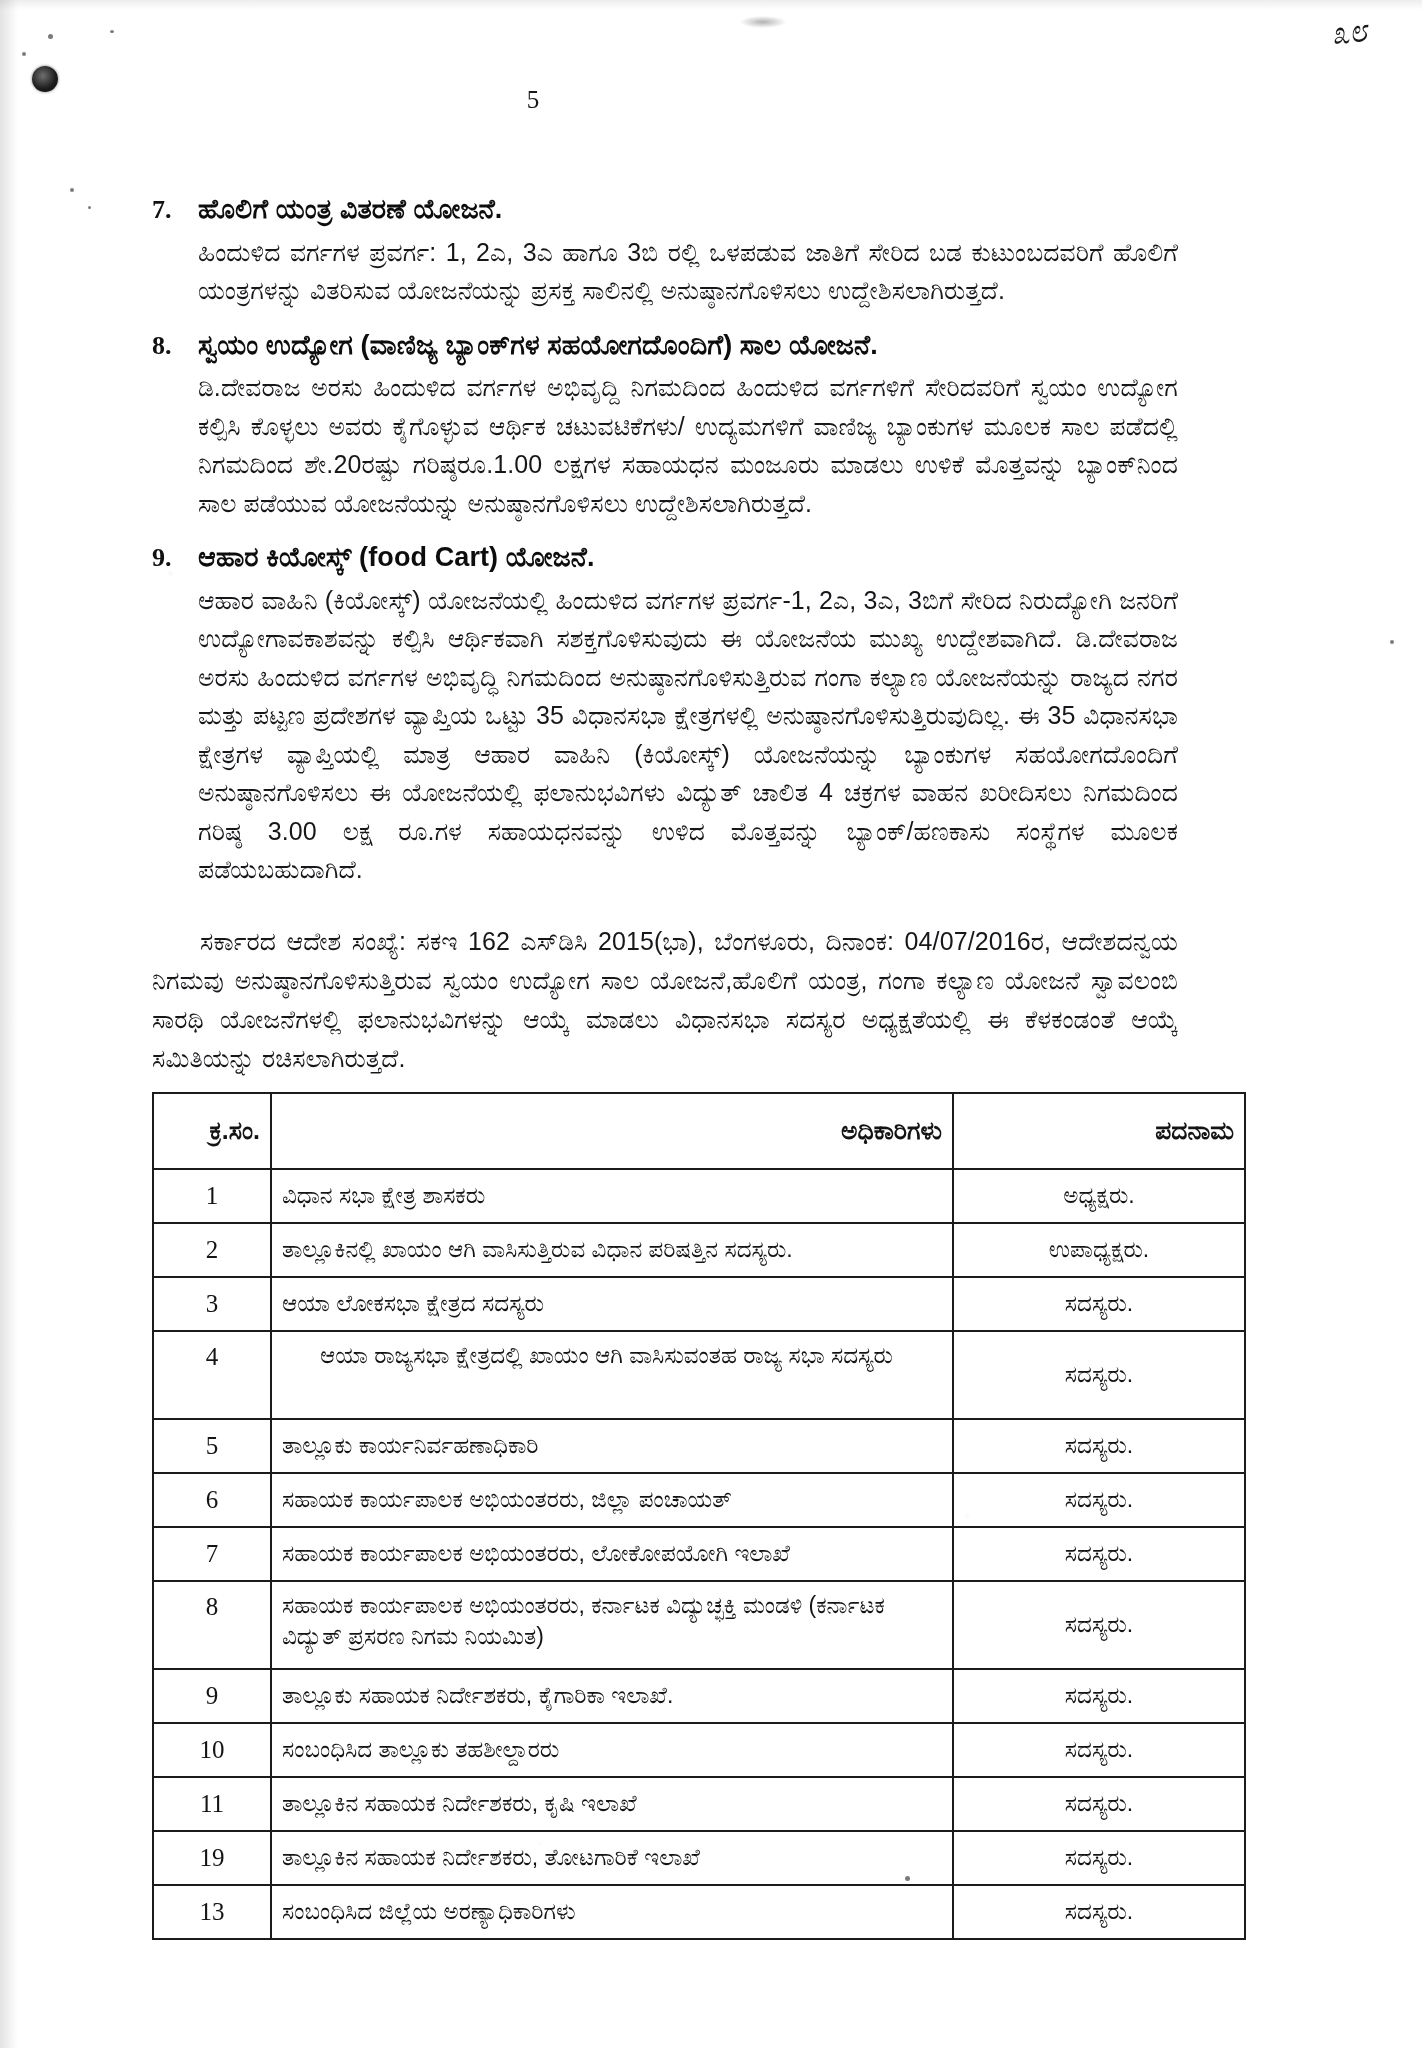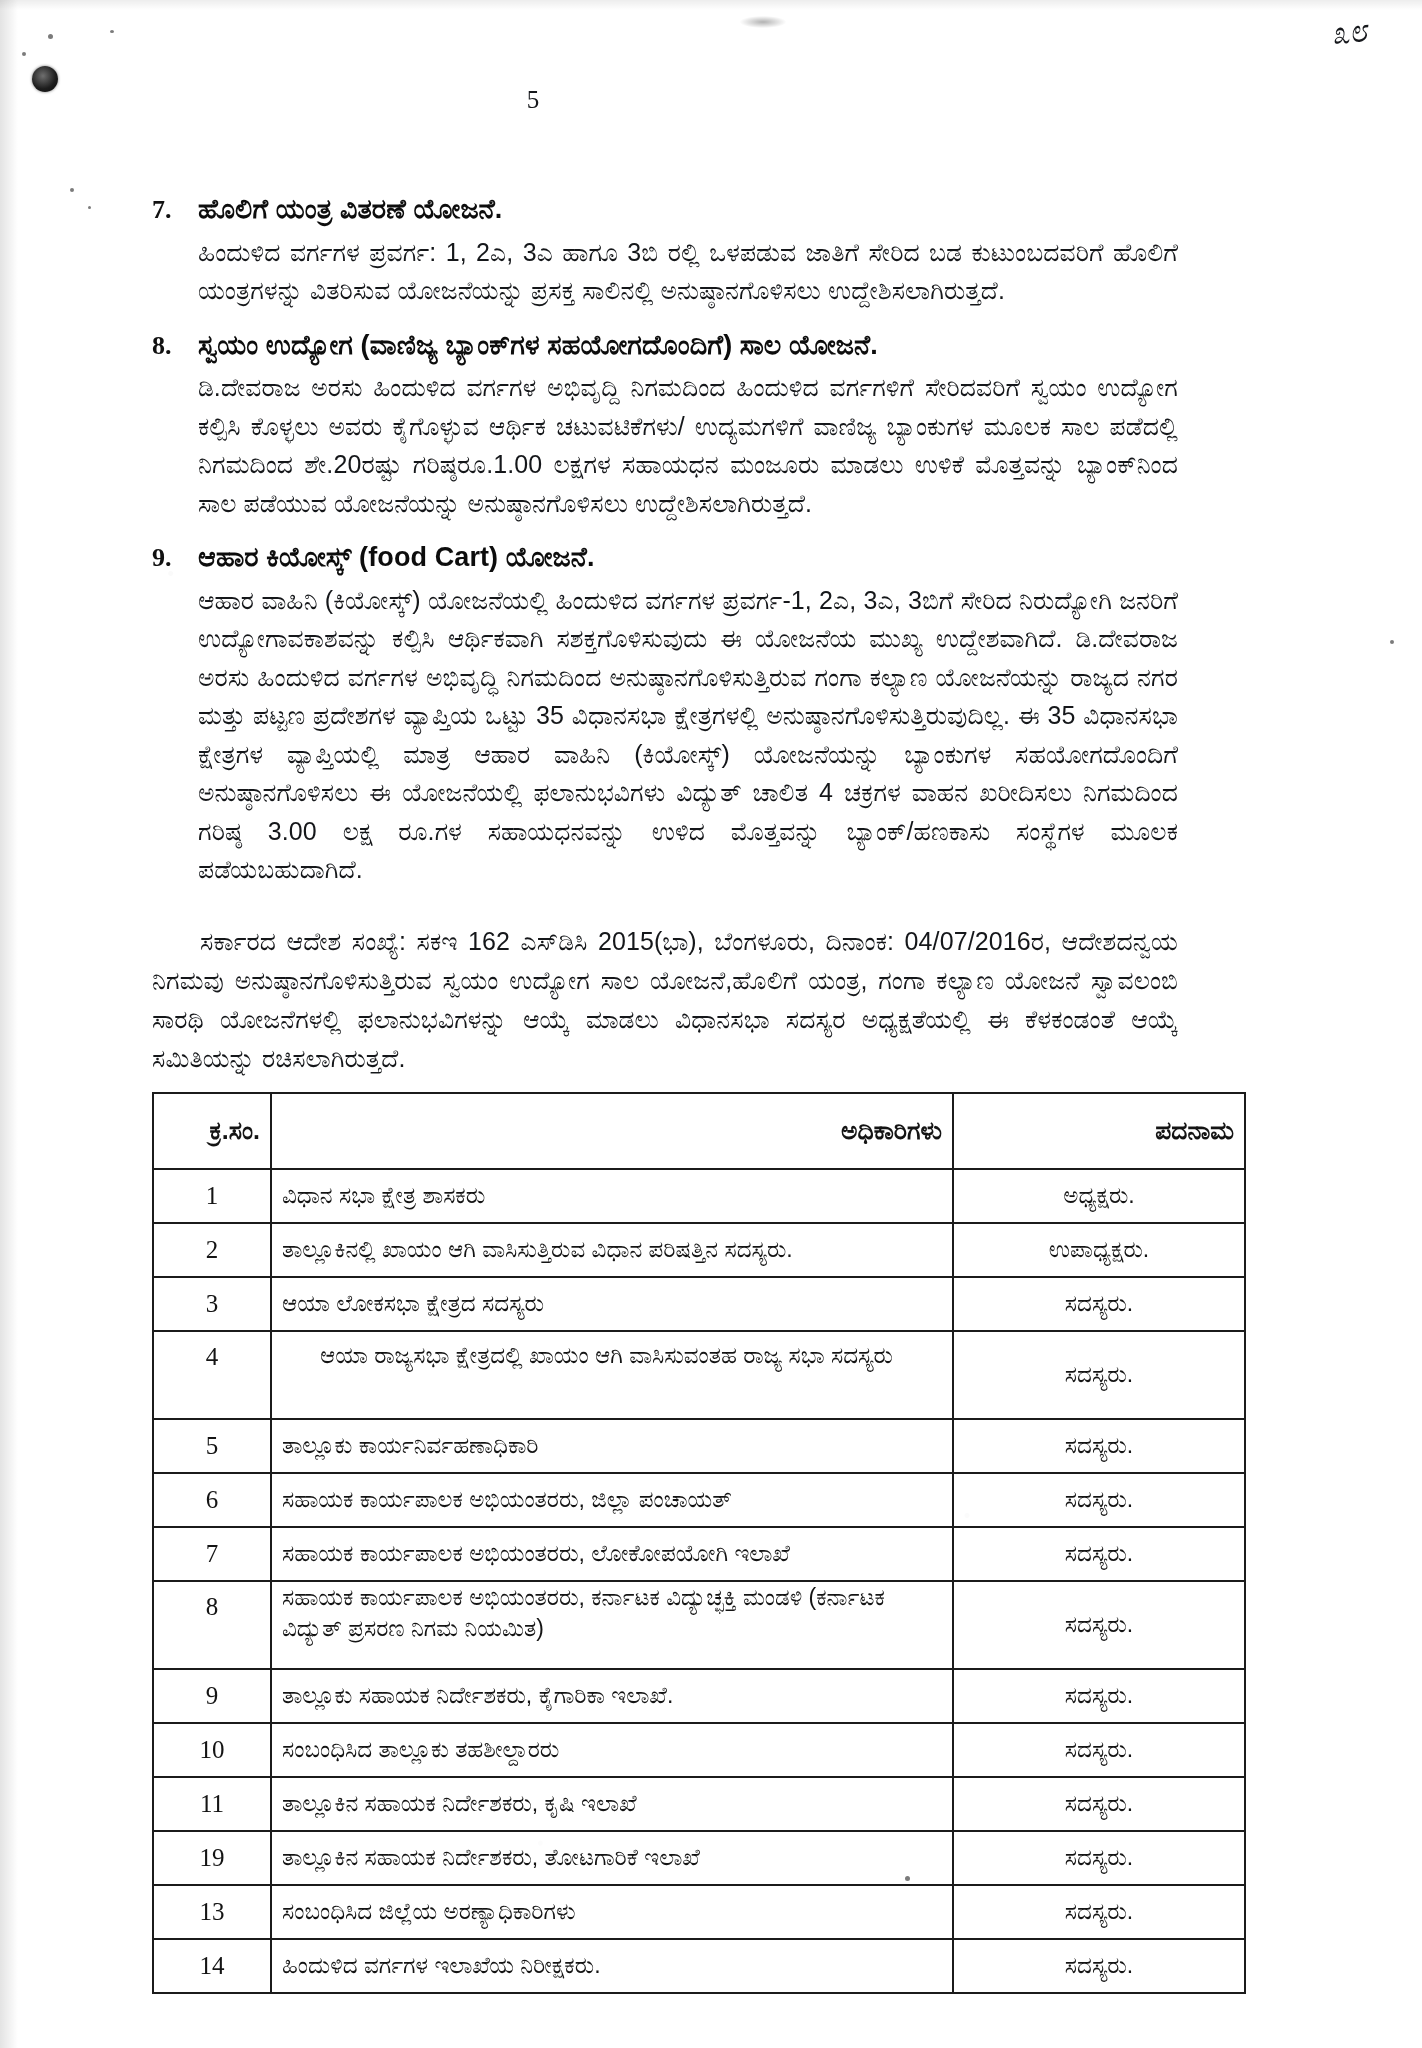--- a/index.html
+++ b/index.html
@@ -251,21 +251,21 @@
           <td class="col-off">ಸಹಾಯಕ ಕಾರ್ಯಪಾಲಕ ಅಭಿಯಂತರರು, ಜಿಲ್ಲಾ ಪಂಚಾಯತ್</td>
           <td class="col-desg">ಸದಸ್ಯರು.</td>
         </tr>
         <tr>
           <td class="col-sl">7</td>
           <td class="col-off">ಸಹಾಯಕ ಕಾರ್ಯಪಾಲಕ ಅಭಿಯಂತರರು, ಲೋಕೋಪಯೋಗಿ ಇಲಾಖೆ</td>
           <td class="col-desg">ಸದಸ್ಯರು.</td>
         </tr>
         <tr class="two-line">
           <td class="col-sl" style="vertical-align:top;padding-top:8px;">8</td>
-          <td class="col-off" style="vertical-align:top;padding-top:0;">ಸಹಾಯಕ ಕಾರ್ಯಪಾಲಕ ಅಭಿಯಂತರರು, ಕರ್ನಾಟಕ ವಿದ್ಯುಚ್ಛಕ್ತಿ ಮಂಡಳಿ (ಕರ್ನಾಟಕ ವಿದ್ಯುತ್ ಪ್ರಸರಣ ನಿಗಮ ನಿಯಮಿತ)</td>
+          <td class="col-off" style="vertical-align:top;padding-top:8px;">ಸಹಾಯಕ ಕಾರ್ಯಪಾಲಕ ಅಭಿಯಂತರರು, ಕರ್ನಾಟಕ ವಿದ್ಯುಚ್ಛಕ್ತಿ ಮಂಡಳಿ (ಕರ್ನಾಟಕ ವಿದ್ಯುತ್ ಪ್ರಸರಣ ನಿಗಮ ನಿಯಮಿತ)</td>
           <td class="col-desg">ಸದಸ್ಯರು.</td>
         </tr>
         <tr>
           <td class="col-sl">9</td>
           <td class="col-off">ತಾಲ್ಲೂಕು ಸಹಾಯಕ ನಿರ್ದೇಶಕರು, ಕೈಗಾರಿಕಾ ಇಲಾಖೆ.</td>
           <td class="col-desg">ಸದಸ್ಯರು.</td>
         </tr>
         <tr>
           <td class="col-sl">10</td>
           <td class="col-off">ಸಂಬಂಧಿಸಿದ ತಾಲ್ಲೂಕು ತಹಶೀಲ್ದಾರರು</td>
@@ -279,22 +279,17 @@
         <tr>
           <td class="col-sl">19</td>
           <td class="col-off">ತಾಲ್ಲೂಕಿನ ಸಹಾಯಕ ನಿರ್ದೇಶಕರು, ತೋಟಗಾರಿಕೆ ಇಲಾಖೆ</td>
           <td class="col-desg">ಸದಸ್ಯರು.</td>
         </tr>
         <tr>
           <td class="col-sl">13</td>
           <td class="col-off">ಸಂಬಂಧಿಸಿದ ಜಿಲ್ಲೆಯ ಅರಣ್ಯಾಧಿಕಾರಿಗಳು</td>
           <td class="col-desg">ಸದಸ್ಯರು.</td>
         </tr>
-        <tr>
-          <td class="col-sl">14</td>
-          <td class="col-off">ಹಿಂದುಳಿದ ವರ್ಗಗಳ ಇಲಾಖೆಯ ನಿರೀಕ್ಷಕರು.</td>
-          <td class="col-desg">ಸದಸ್ಯರು.</td>
-        </tr>
       </tbody>
     </table>
 
   </div>
 </div>
 
 </body></html>

